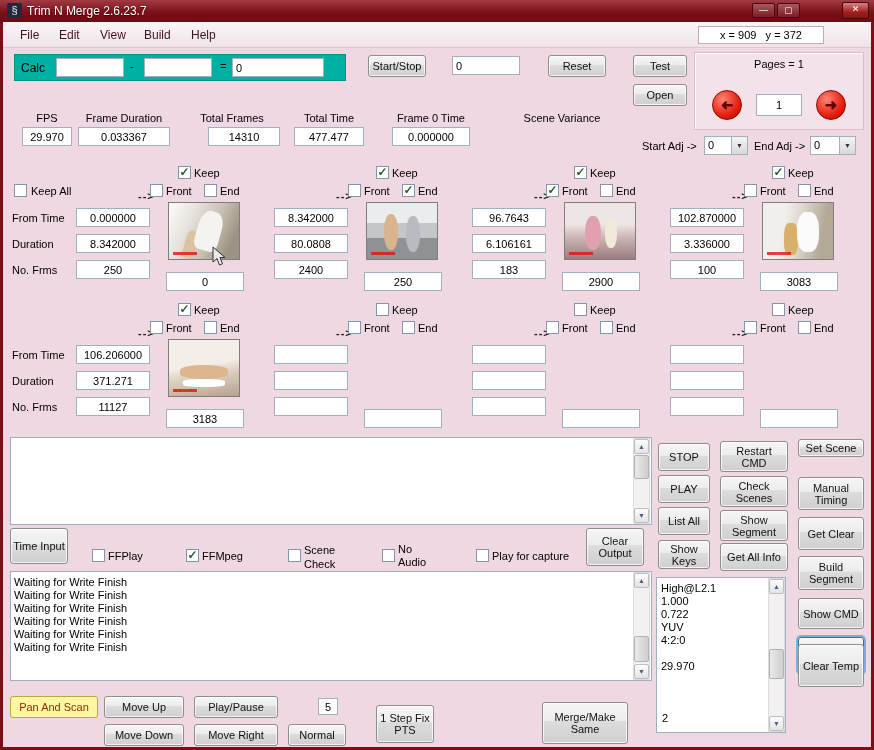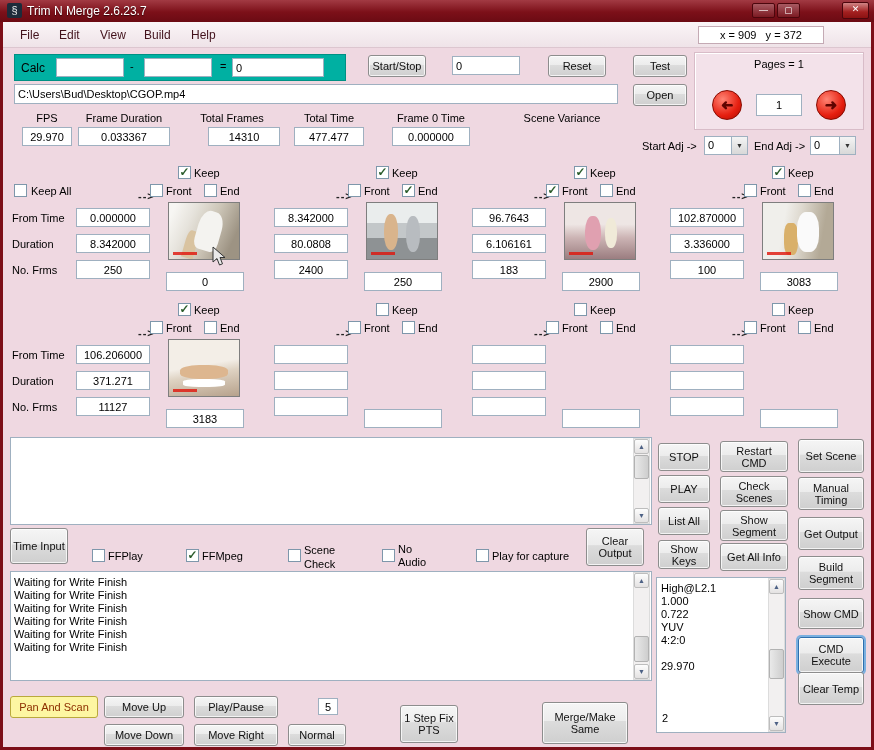--- a/index.html
+++ b/index.html
@@ -127,21 +127,20 @@
   <div class="pagespanel"></div>
   <div class="lbl lblc" style="left:700px;top:58px;width:158px;">Pages = 1</div>
   <div class="circlebtn" style="left:712px;top:90px;">
     <span class="flip">➜</span>
   </div>
   <input class="inp ctr" style="left: 756px; top: 94px; width: 46px; height: 22px;" value="1">
   <div class="circlebtn" style="left:816px;top:90px;">
     <span>➜</span>
   </div>
 
-  <input class="inp" style="left: 14px; top: 84px; width: 604px; height: 20px;" value="C:\Users\Bud\Desktop\CGOP.mp4">
   <div class="btn" style="left:633px;top:84px;width:54px;height:22px;">Open</div>
 
   <div class="lbl lblc" style="left:22px;top:112px;width:50px;">FPS</div>
   <div class="lbl lblc" style="left:78px;top:112px;width:92px;">Frame Duration</div>
   <div class="lbl lblc" style="left:196px;top:112px;width:72px;">Total Frames</div>
   <div class="lbl lblc" style="left:294px;top:112px;width:70px;">Total Time</div>
   <div class="lbl lblc" style="left:392px;top:112px;width:78px;">Frame 0 Time</div>
   <div class="lbl lblc" style="left:500px;top:112px;width:124px;">Scene Variance</div>
 
   <input class="inp ctr" style="left: 22px; top: 127px; width: 50px;" value="29.970">
@@ -303,27 +302,27 @@
   <div class="btn" style="left:658px;top:443px;width:52px;height:28px;">STOP</div>
   <div class="btn" style="left:658px;top:475px;width:52px;height:28px;">PLAY</div>
   <div class="btn" style="left:658px;top:507px;width:52px;height:28px;">List All</div>
   <div class="btn" style="left:658px;top:540px;width:52px;height:29px;">Show Keys</div>
 
   <div class="btn" style="left:720px;top:441px;width:68px;height:31px;">Restart CMD</div>
   <div class="btn" style="left:720px;top:476px;width:68px;height:31px;">Check Scenes</div>
   <div class="btn" style="left:720px;top:510px;width:68px;height:31px;">Show Segment</div>
   <div class="btn" style="left:720px;top:543px;width:68px;height:28px;">Get All Info</div>
 
-  <div class="btn" style="left:798px;top:439px;width:66px;height:34px;">Set Scene</div>
+  <div class="btn" style="left:798px;top:439px;width:66px;height:18px;">Set Scene</div>
   <div class="btn" style="left:798px;top:477px;width:66px;height:33px;">Manual Timing</div>
-  <div class="btn" style="left:798px;top:517px;width:66px;height:33px;">Get Output</div>
+  <div class="btn" style="left:798px;top:517px;width:66px;height:33px;">Get Clear</div>
   <div class="btn" style="left:798px;top:556px;width:66px;height:34px;">Build Segment</div>
   <div class="btn" style="left:798px;top:598px;width:66px;height:31px;">Show CMD</div>
   <div class="btn exec" style="left:798px;top:637px;width:66px;height:36px;">CMD Execute</div>
-  <div class="btn" style="left:798px;top:672px;width:66px;height:33px;">Clear Temp</div>
+  <div class="btn" style="left:798px;top:644px;width:66px;height:43px;">Clear Temp</div>
 
   <div class="btn" style="left:10px;top:528px;width:58px;height:36px;">Time Input</div>
   <span class="cb" style="left:92px;top:549px;"></span>
   <span class="cbl" style="left:108px;top:550px;">FFPlay</span>
   <span class="cb on" style="left:186px;top:549px;"></span>
   <span class="cbl" style="left:202px;top:550px;">FFMpeg</span>
   <span class="cb" style="left:288px;top:549px;"></span>
   <span class="cbl" style="left:304px;top:543px;width:46px;white-space:normal;line-height:14px;">Scene Check</span>
   <span class="cb" style="left:382px;top:549px;"></span>
   <span class="cbl" style="left:398px;top:543px;width:40px;white-space:normal;line-height:13px;">No Audio</span>
@@ -358,21 +357,21 @@
   <div class="vsb" style="left:768px;top:578px;height:154px;">
     <div class="sbtn" style="top:0;">▲</div>
     <div class="sthumb" style="top:70px;height:30px;"></div>
     <div class="sbtn dn">▼</div>
   </div>
 
   <div class="btn yellow" style="left:10px;top:696px;width:88px;height:22px;">Pan And Scan</div>
   <div class="btn" style="left:104px;top:696px;width:80px;height:22px;">Move Up</div>
   <div class="btn" style="left:194px;top:696px;width:84px;height:22px;">Play/Pause</div>
   <input class="inp ctr" style="left: 318px; top: 698px; width: 20px; height: 17px; padding: 0px;" value="5">
-  <div class="btn" style="left:376px;top:705px;width:58px;height:38px;margin-left:24px;">1 Step Fix PTS</div>
+  <div class="btn" style="left:376px;top:705px;width:58px;height:38px;">1 Step Fix PTS</div>
   <div class="btn" style="left:542px;top:702px;width:86px;height:42px;">Merge/Make Same</div>
 
   <div class="btn" style="left:10px;top:724px;width:88px;height:22px;margin-top:31px;">Move Left</div>
   <div class="btn" style="left:104px;top:724px;width:80px;height:22px;">Move Down</div>
   <div class="btn" style="left:194px;top:724px;width:84px;height:22px;">Move Right</div>
   <div class="btn" style="left:288px;top:724px;width:58px;height:22px;">Normal</div>
 
 </div>
 
 </body></html>

